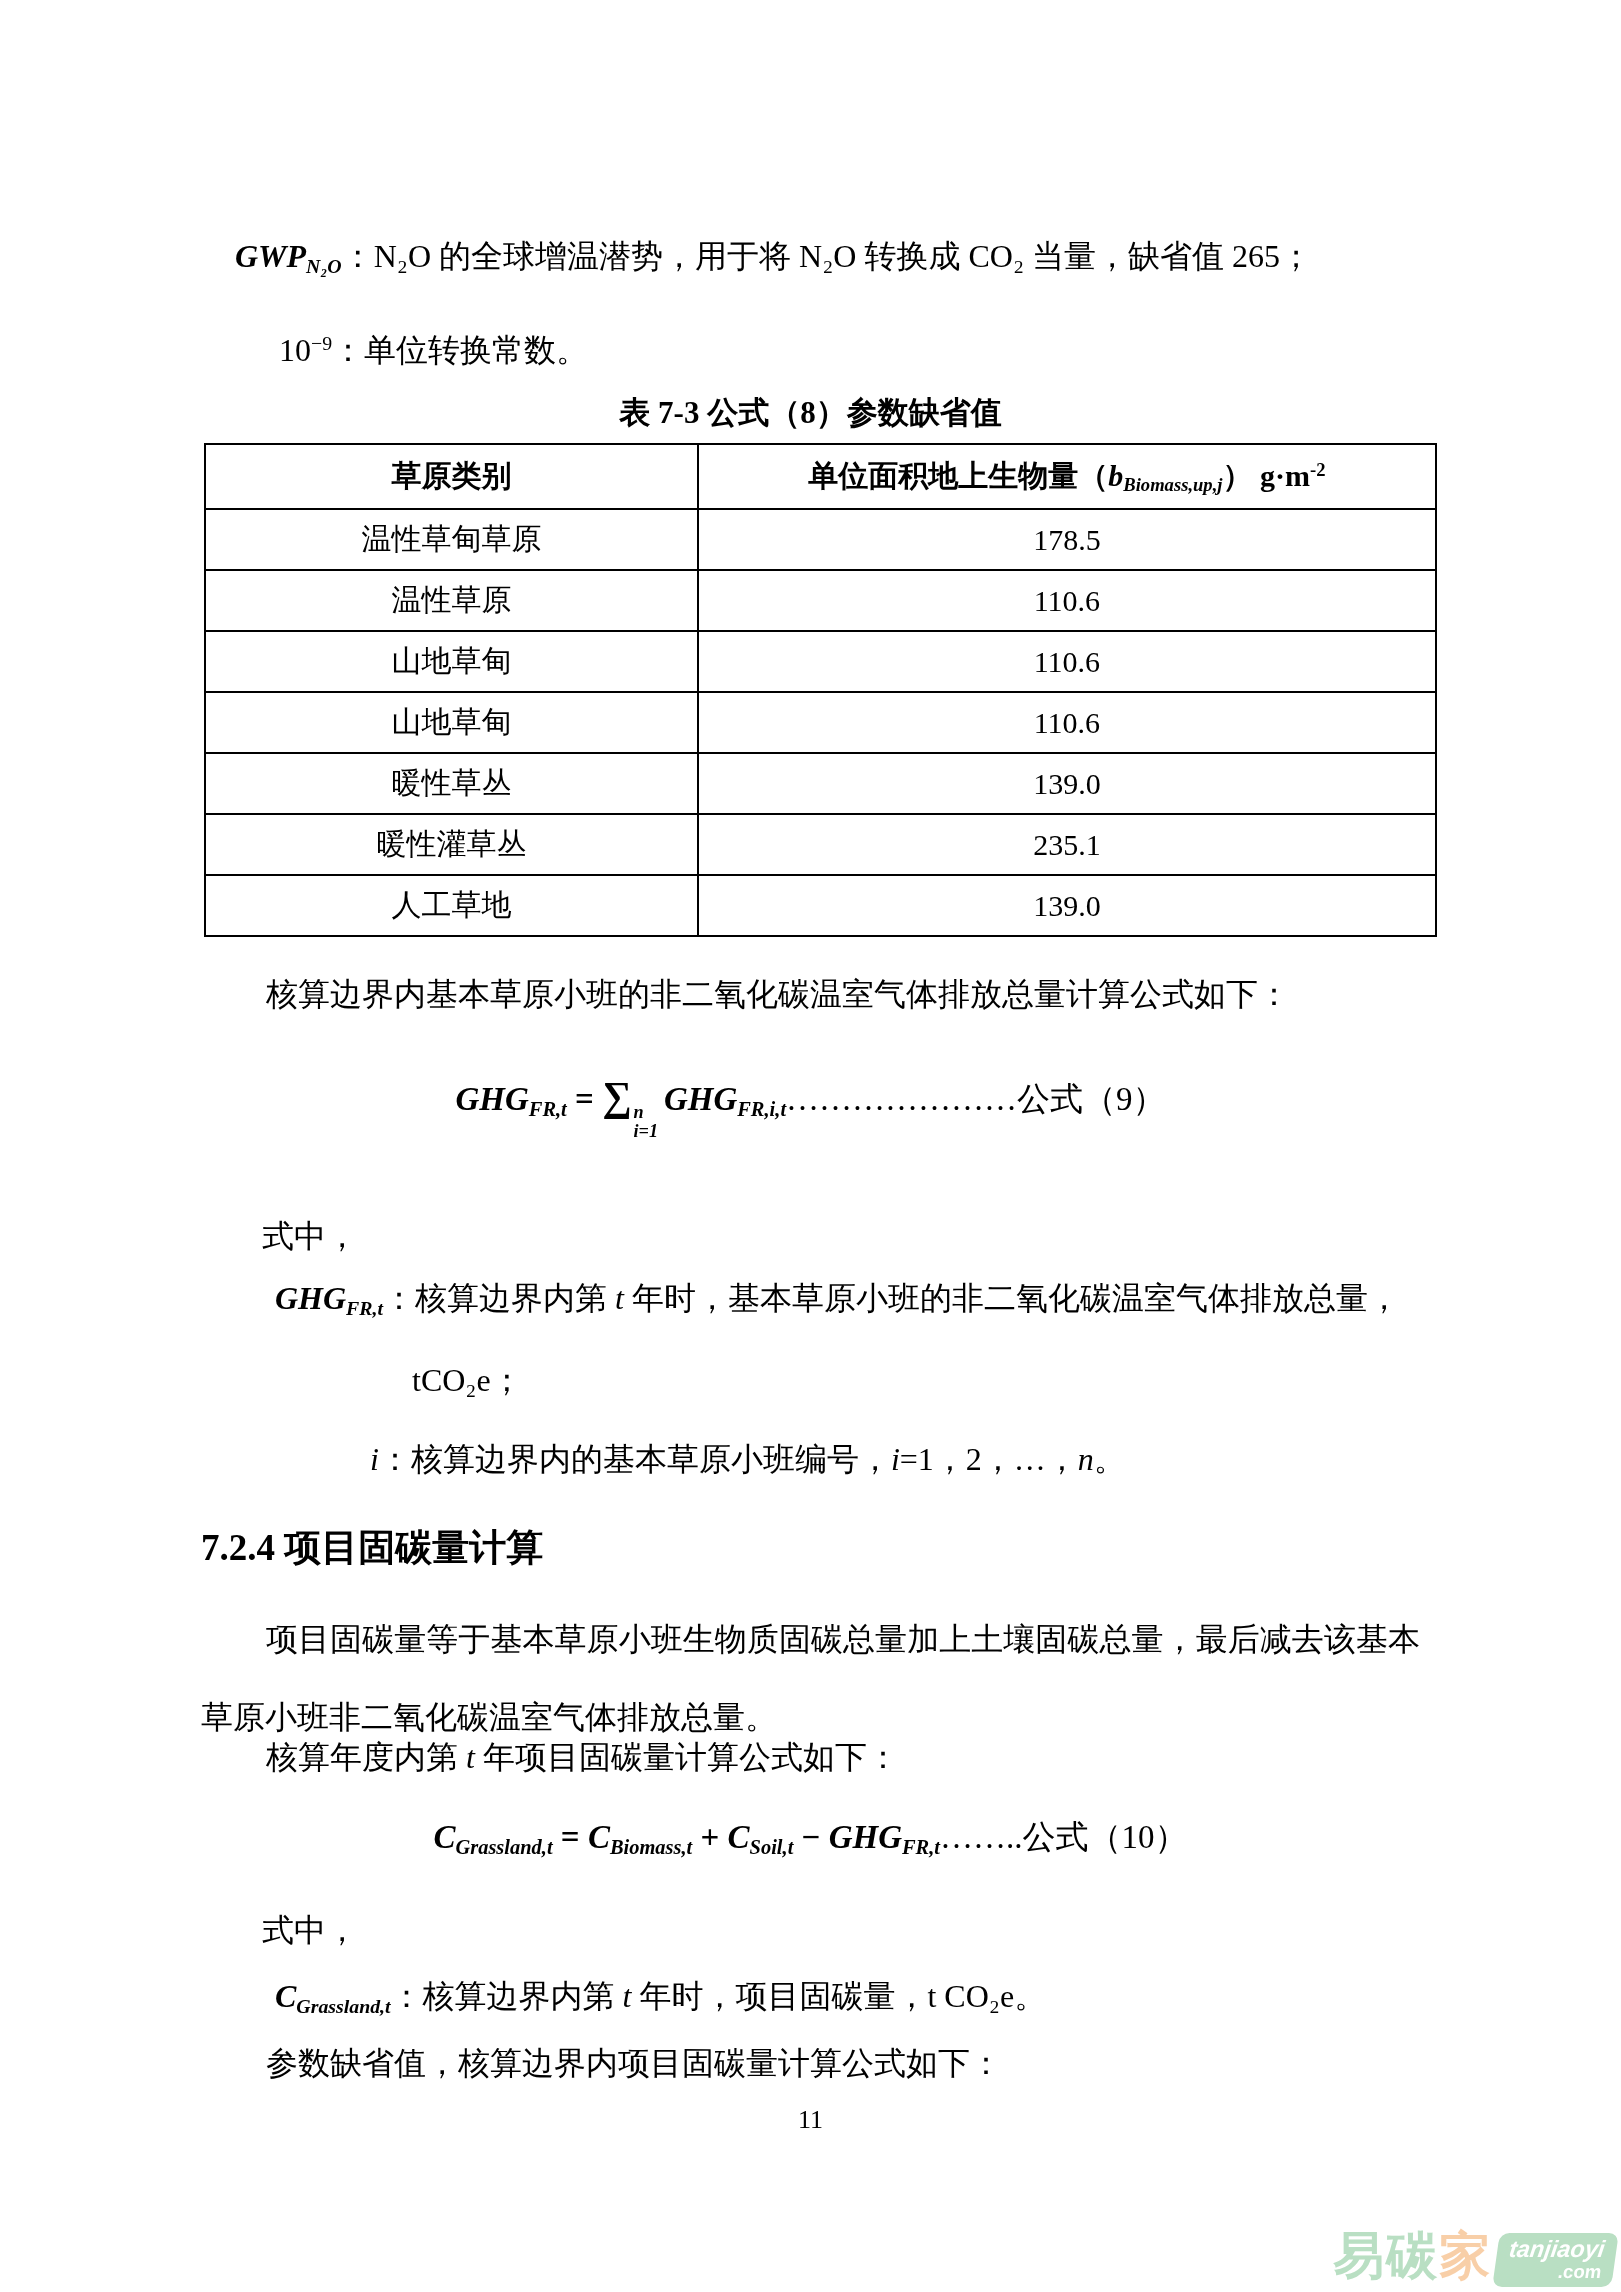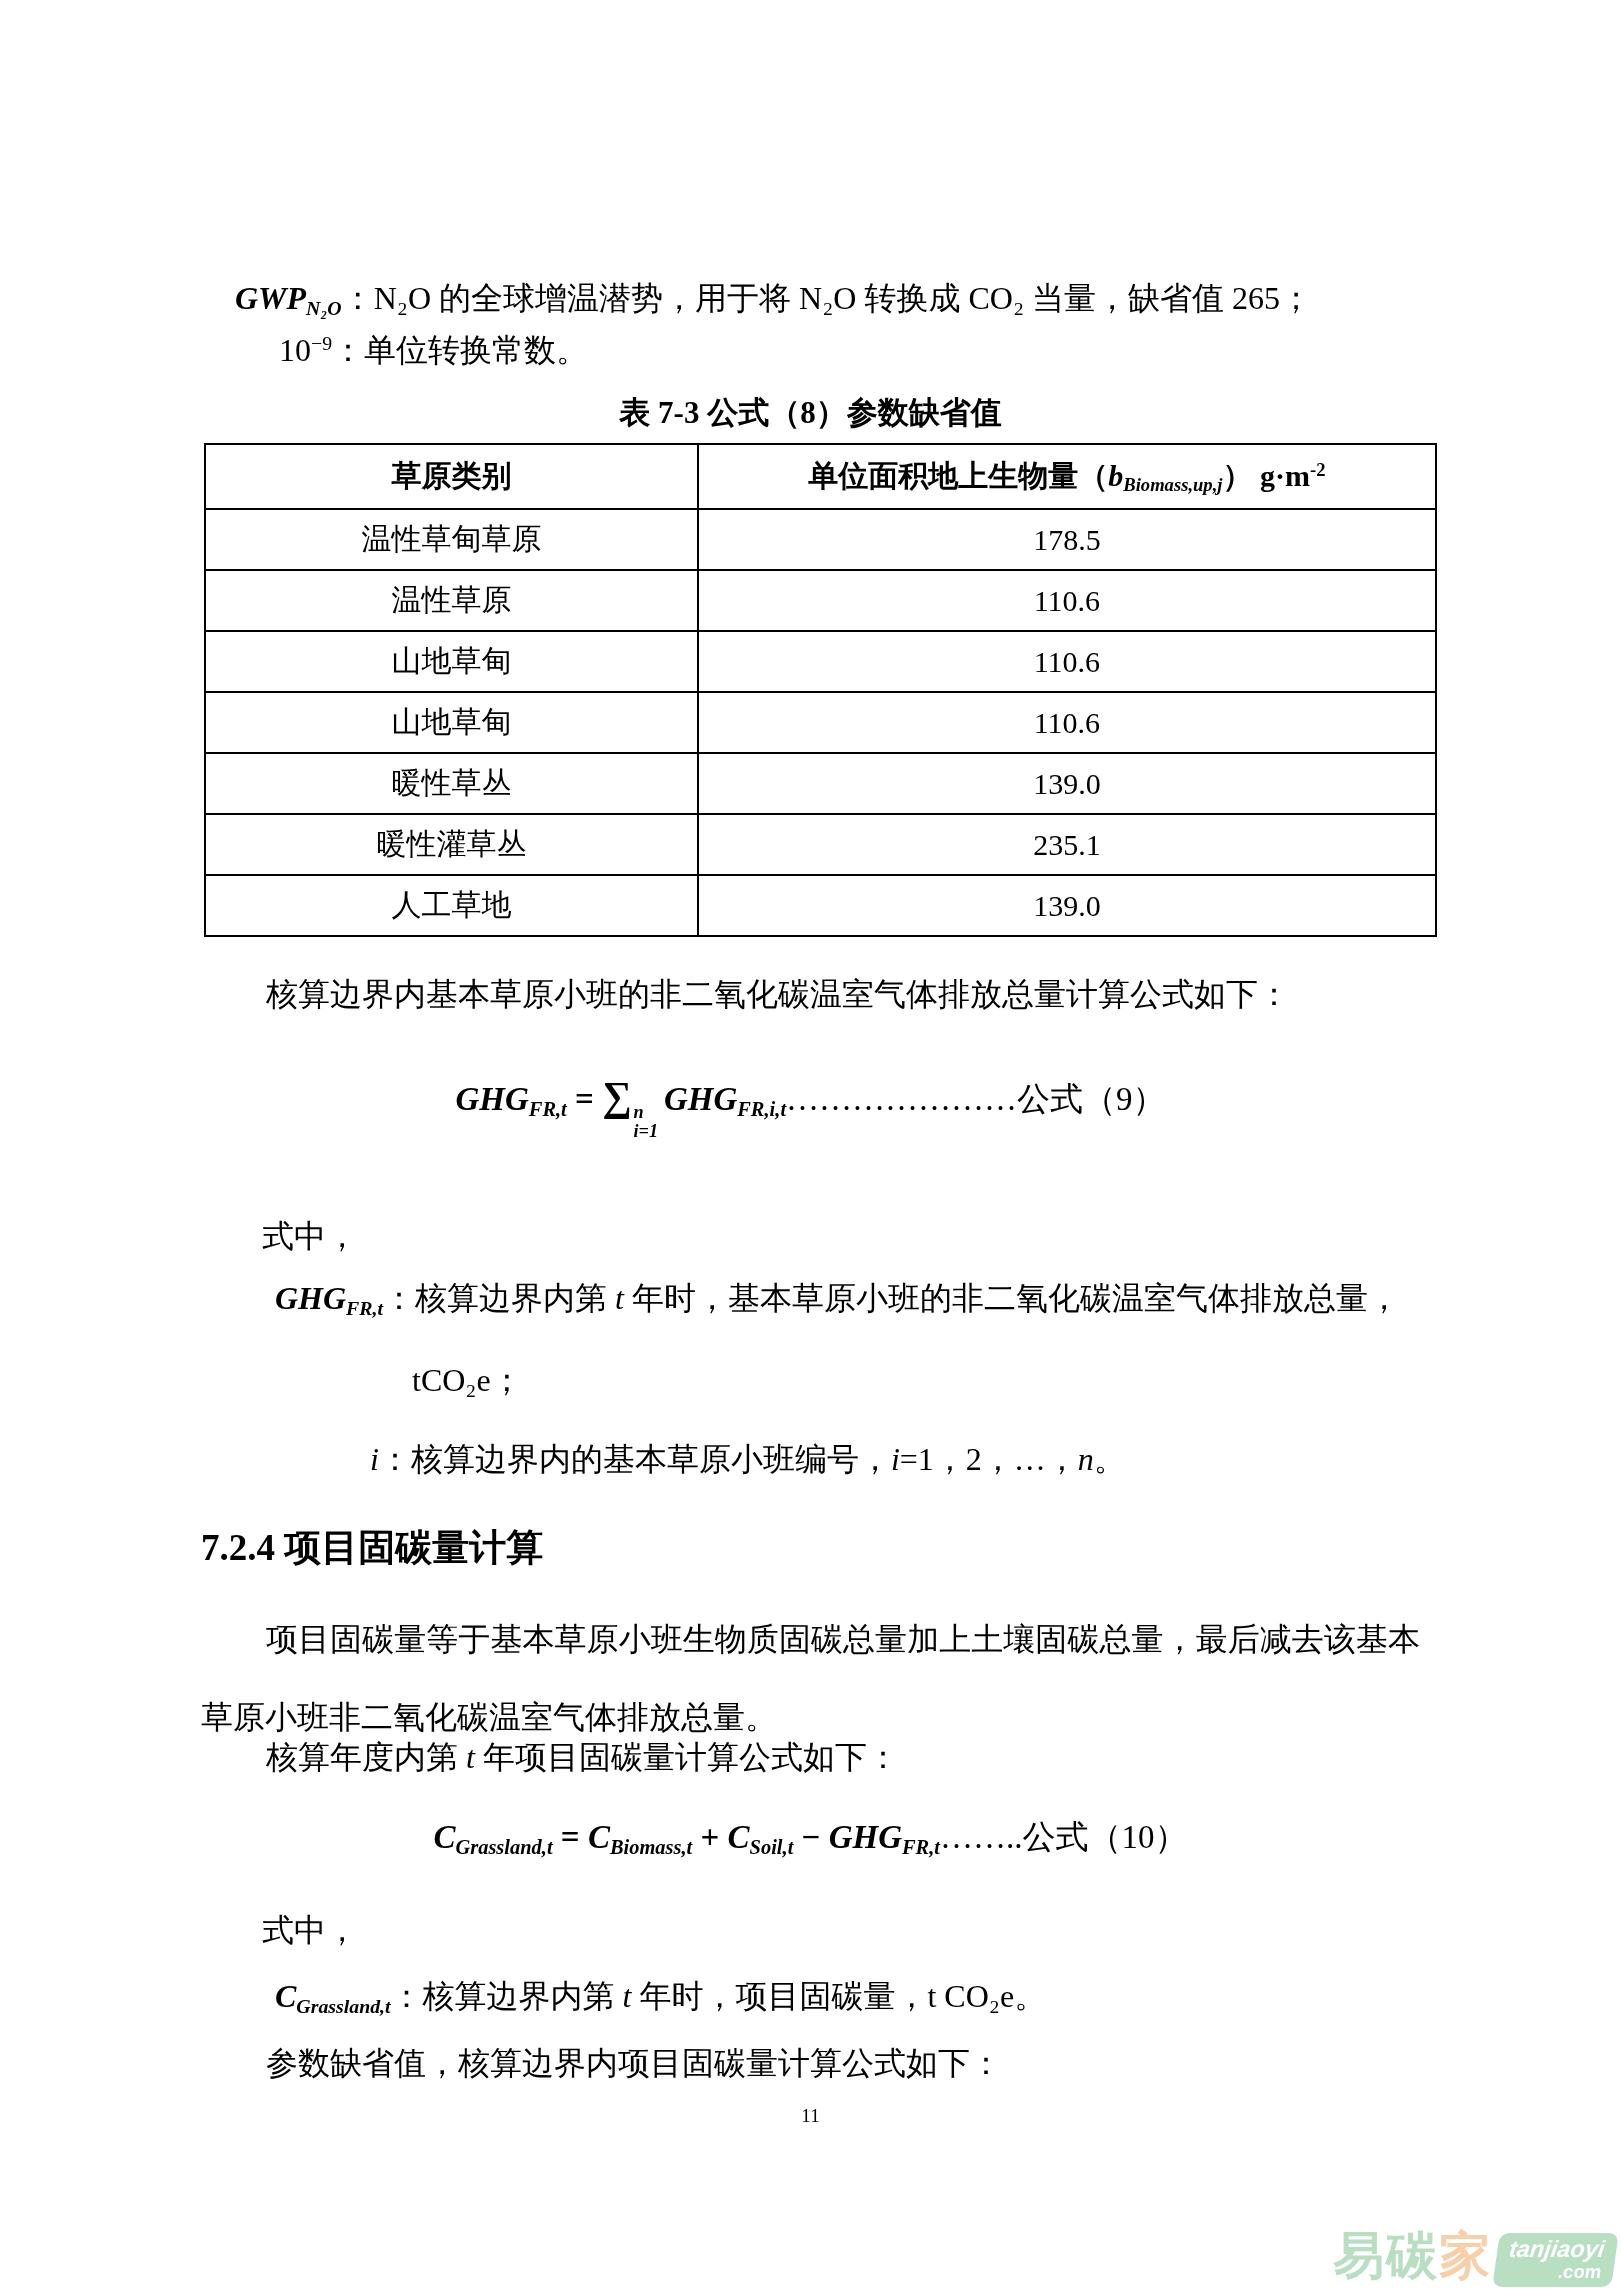--- a/index.html
+++ b/index.html
@@ -16,21 +16,21 @@
   .it{font-style:italic;}
   .bd{font-weight:bold;}
   sub{font-size:0.62em;vertical-align:-0.28em;line-height:0;}
   sup{font-size:0.62em;vertical-align:0.55em;line-height:0;}
   .bigop{font-size:1.25em;font-weight:bold;line-height:0;}
   .stack{display:inline-flex;flex-direction:column;align-items:flex-start;
          font-size:0.55em;line-height:1.05;vertical-align:-0.45em;
          font-style:italic;font-weight:bold;margin:0 5.9px 0 2px;}
   .stack span{display:block;}
   .indent2{text-indent:65px;}
-  .ind-gwp{text-indent:34px;margin-top:42px;}
+  .ind-gwp{text-indent:34px;}
   .ind-unit{text-indent:78px;}
   .ind-shizhong{text-indent:61px;}
   .caption{text-align:center;font-weight:bold;font-size:31px;}
   .formula{text-align:center;font-size:33px;line-height:59px;}
   .justify{text-align:justify;}
   table.biomass{
     position:absolute;left:204px;top:443px;
     width:1233px;border-collapse:collapse;table-layout:fixed;
     font-size:30px;
   }
@@ -39,21 +39,21 @@
     border-top-width:2.9px;border-bottom-width:2.9px;
     text-align:center;vertical-align:middle;padding:0;
   }
   table.biomass th{height:63px;font-weight:bold;font-size:30px;}
   table.biomass td{height:59px;font-weight:normal;}
   table.biomass{border:2.9px solid #000;}
   .col1{width:40%;}
   .col2{width:60%;}
   .dline{line-height:82px;}
   .page-number{position:absolute;top:2105px;left:0;width:100%;
-    text-align:center;font-size:19px;}
+    text-align:center;font-size:26px;}
   .watermark{position:absolute;right:5.9px;bottom:2px;display:flex;
     align-items:flex-end;font-family:"Liberation Sans","DejaVu Sans",sans-serif;}
   .wm-green{color:#b9dfc3;font-size:51px;font-weight:bold;letter-spacing:2px;}
   .wm-orange{color:#f8cfa8;font-size:51px;font-weight:bold;}
   .wm-badge{background:#b9dfc3;color:#fff;border-radius:9.8px;
     transform:skewX(-8deg);padding:3.9px 11.8px 5.9px 11.8px;margin-left:5.9px;margin-bottom:3.9px;
     text-align:right;line-height:1.05;}
   .wm-badge .b1{display:block;font-size:23.5px;font-weight:bold;font-style:italic;}
   .wm-badge .b2{display:block;font-size:18.6px;font-weight:bold;}
 </style>

